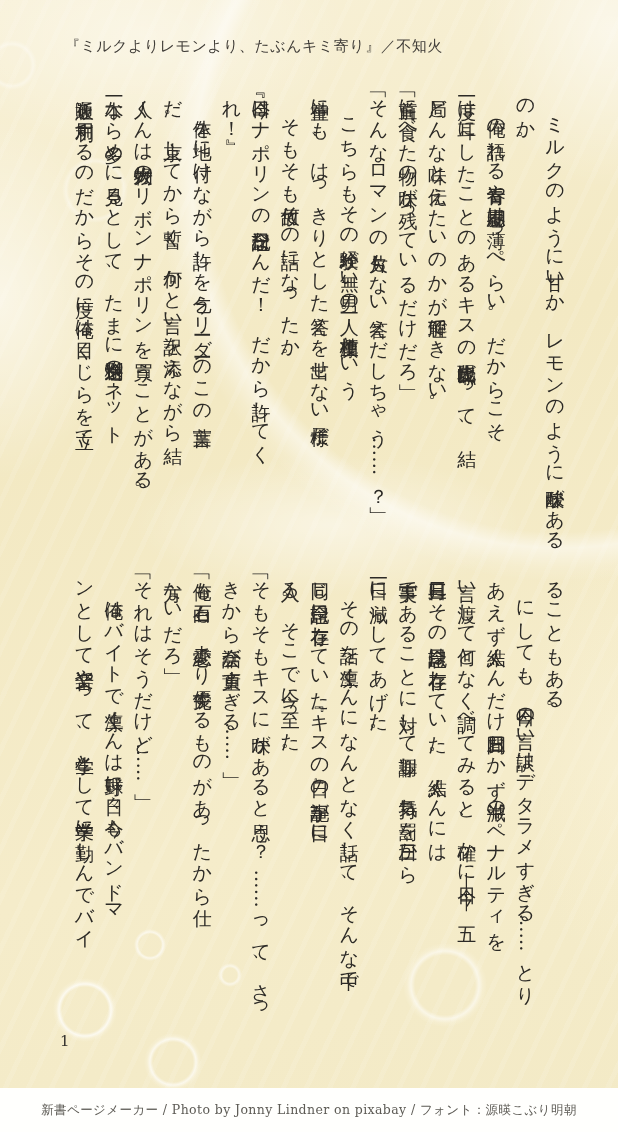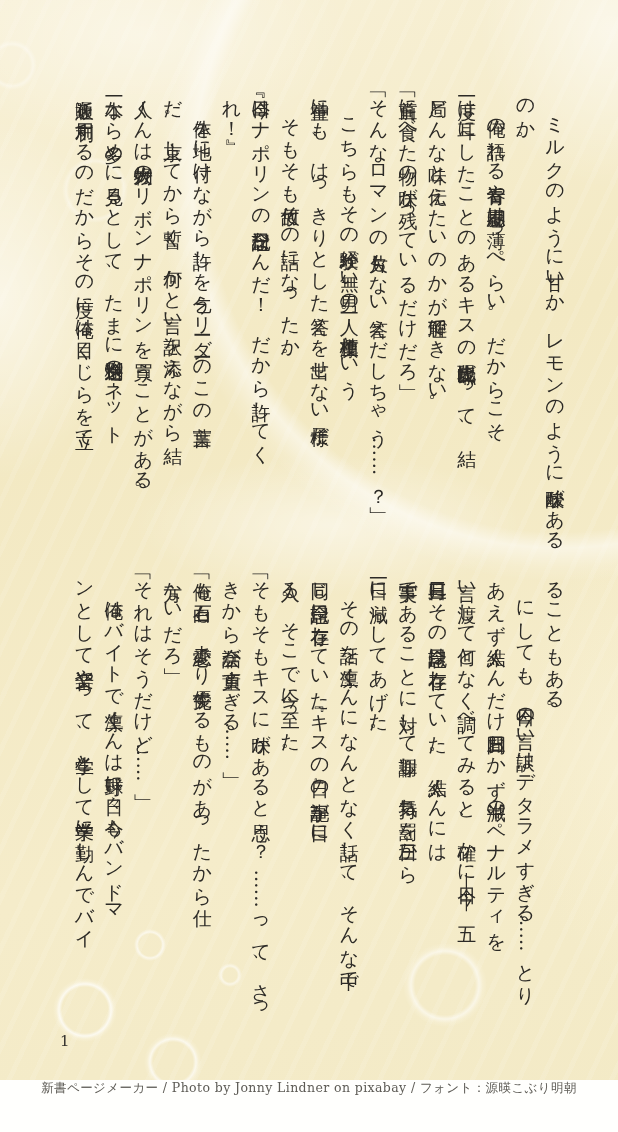--- a/index.html
+++ b/index.html
@@ -73,38 +73,39 @@
     top: 1032px;
     font-size: 15px;
     color: #33312d;
   }
 
   .footer-band {
     position: absolute;
     left: 0;
     bottom: 0;
     width: 100%;
-    height: 52px;
+    height: 44px;
     background: rgba(255,255,255,0.96);
     display: flex;
-    align-items: flex-start;
+    align-items: center;
     justify-content: center;
   }
   .footer-credit {
     font-size: 12.5px;
     letter-spacing: 0.4px;
     color: #5d5b55;
   }
 </style>
 </head>
 <body>
 
 <div class="page">
   <div class="photo-bg"></div>
 
+  <div class="page-title">『ミルクよりレモンより、たぶんキミ寄り』／不知火</div>
 
   <div class="vblock block-upper">
       <p>　ミルクのように甘いか、レモンのように酸味がある</p>
       <p>のか。</p>
       <p>　俺の語れる青春や思春期は薄っぺらい。だからこそ、</p>
       <p>一度は耳にしたことのあるキスの比喩表現だって、結</p>
       <p>局どんな味と伝えたいのかが理解できない。</p>
       <p>「直前に食べた物の味が残っているだけだろ」</p>
       <p>「そんなロマンの欠片もない答えだしちゃう……？」</p>
       <p>　こちらもその経験が無い男の一人。桔梗凛生という</p>

